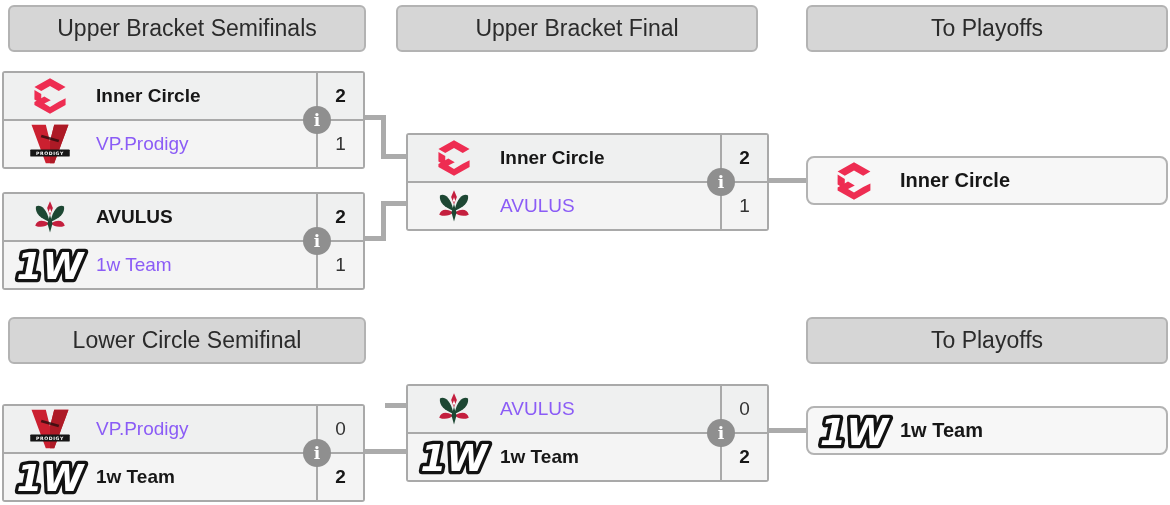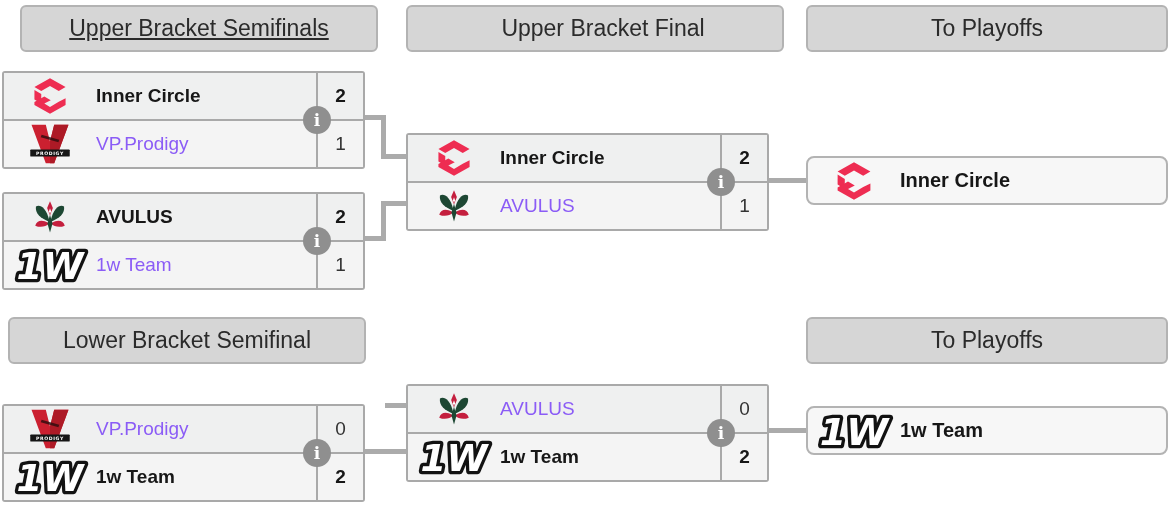--- a/index.html
+++ b/index.html
@@ -95,31 +95,31 @@
       <path d="M50 26 L53 34 L50 42 L47 34 Z" fill="#ffffff"></path>
     </symbol>
     <symbol id="logo-1w" viewBox="0 0 150 90">
       <text x="75" y="70" text-anchor="middle" font-size="68" font-style="italic" font-weight="bold" fill="#ffffff" stroke="#121212" stroke-width="12" paint-order="stroke" stroke-linejoin="round" font-family="DejaVu Sans, sans-serif">1W</text>
     </symbol>
   </defs>
 </svg>
 
 <div id="bracket">
 
-  <div class="round-header" style="left:20px;top:5px;width:354px;text-decoration:underline;">
+  <div class="round-header" style="left:8px;top:5px;width:354px;">
       <span>Upper Bracket Semifinals</span>
     </div>
-  <div class="round-header" style="left:406px;top:5px;width:358px;padding-left:16px;">
+  <div class="round-header" style="left:396px;top:5px;width:358px;">
       <span>Upper Bracket Final</span>
     </div>
   <div class="round-header" style="left:806px;top:5px;width:358px;">
       <span>To Playoffs</span>
     </div>
   <div class="round-header" style="left:8px;top:317px;width:354px;">
-      <span>Lower Bracket Semifinal</span>
+      <span>Lower Circle Semifinal</span>
     </div>
   <div class="round-header" style="left:806px;top:317px;width:358px;">
       <span>To Playoffs</span>
     </div>
 
   <div class="conn" style="left:362px;top:115px;width:22px;height:5px;"></div>
   <div class="conn" style="left:381px;top:115px;width:5px;height:44px;"></div>
   <div class="conn" style="left:383px;top:154px;width:24px;height:5px;"></div>
   <div class="conn" style="left:362px;top:236px;width:22px;height:5px;"></div>
   <div class="conn" style="left:381px;top:201px;width:5px;height:40px;"></div>

